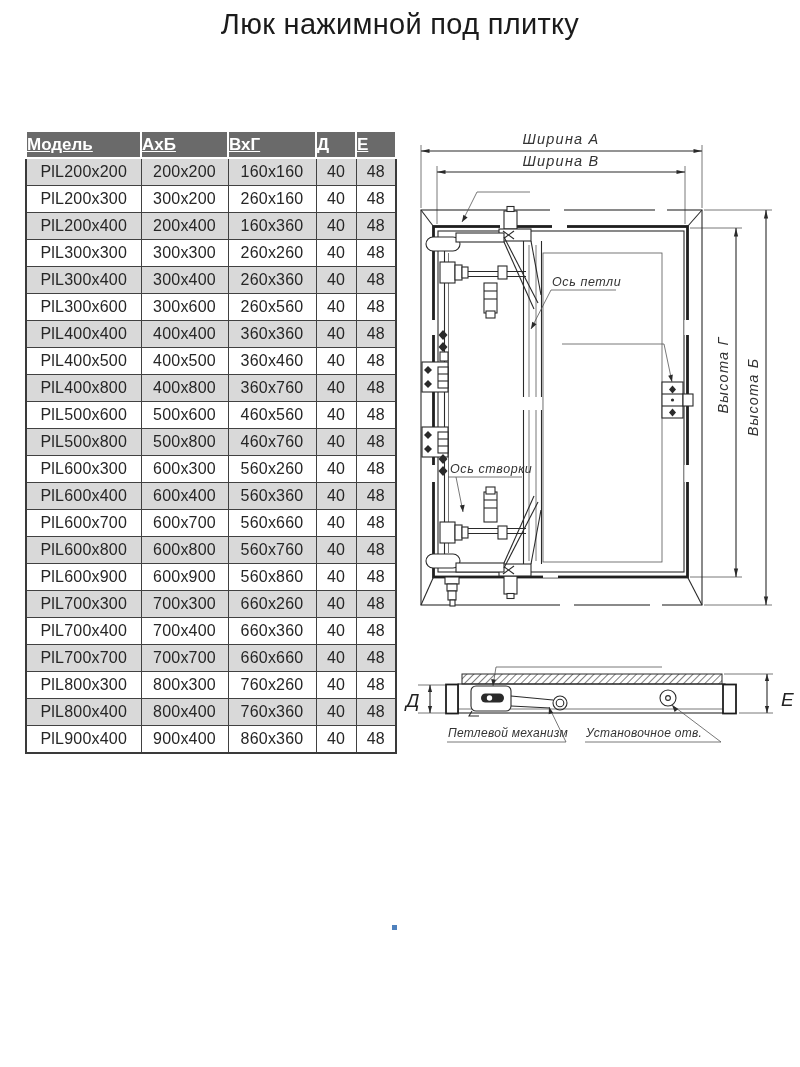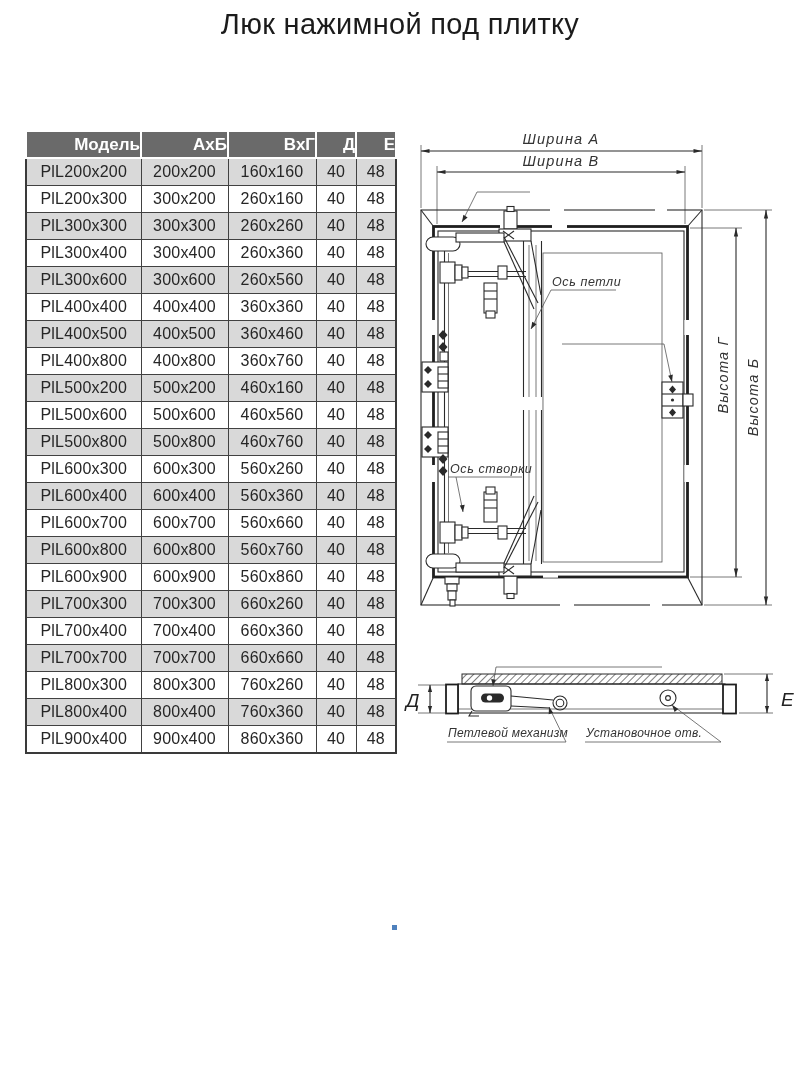--- a/index.html
+++ b/index.html
@@ -3,21 +3,21 @@
 <meta charset="utf-8">
 <style>
   html,body{margin:0;padding:0;background:#fff;}
   .page{position:relative;width:800px;height:1067px;background:#fff;overflow:hidden;
         font-family:"Liberation Sans",sans-serif;}
   .title{position:absolute;left:0;top:8px;width:800px;text-align:center;
          font-size:29px;font-weight:400;color:#1b1b1b;letter-spacing:.3px;margin:0;}
   .spec-table{position:absolute;left:25px;top:130px;width:370px;border-collapse:collapse;
               table-layout:fixed;border:2px solid #3a3a3a;}
   .spec-table th{background:#6a6a6a;color:#fff;font-weight:bold;font-size:17px;
-                 border:2px solid #fff;height:25px;padding:0;text-align:right;}
+                 border:2px solid #fff;height:25px;padding:0;text-align:left;text-decoration:underline;}
   .spec-table td{border:1.5px solid #414141;height:26px;padding:0;text-align:center;
                  font-size:16px;color:#262626;letter-spacing:.2px;background:#fff;}
   .spec-table tbody tr:nth-child(odd) td{background:#d9d9d9;}
   .drawing{position:absolute;left:400px;top:125px;width:400px;height:660px;}
   .artifact{position:absolute;left:392px;top:925px;width:5px;height:5px;background:#4f81bd;}
   
   .dim{font:italic 14.5px "Liberation Sans",sans-serif;fill:#333;letter-spacing:1.2px;}
   .lbl{font:italic 12.5px "Liberation Sans",sans-serif;fill:#333;letter-spacing:.6px;}
   .lbl2{font:italic 12px "Liberation Sans",sans-serif;fill:#333;letter-spacing:.3px;}
   .big{font:italic 19px "Liberation Sans",sans-serif;fill:#222;}
@@ -59,20 +59,27 @@
           <td>48</td>
         </tr>
         <tr>
           <td>PlL200x300</td>
           <td>300x200</td>
           <td>260x160</td>
           <td>40</td>
           <td>48</td>
         </tr>
         <tr>
+          <td>PlL200x400</td>
+          <td>200x400</td>
+          <td>160x360</td>
+          <td>40</td>
+          <td>48</td>
+        </tr>
+        <tr>
           <td>PlL300x300</td>
           <td>300x300</td>
           <td>260x260</td>
           <td>40</td>
           <td>48</td>
         </tr>
         <tr>
           <td>PlL300x400</td>
           <td>300x400</td>
           <td>260x360</td>
@@ -97,27 +104,20 @@
           <td>PlL400x500</td>
           <td>400x500</td>
           <td>360x460</td>
           <td>40</td>
           <td>48</td>
         </tr>
         <tr>
           <td>PlL400x800</td>
           <td>400x800</td>
           <td>360x760</td>
-          <td>40</td>
-          <td>48</td>
-        </tr>
-        <tr>
-          <td>PlL500x200</td>
-          <td>500x200</td>
-          <td>460x160</td>
           <td>40</td>
           <td>48</td>
         </tr>
         <tr>
           <td>PlL500x600</td>
           <td>500x600</td>
           <td>460x560</td>
           <td>40</td>
           <td>48</td>
         </tr>

